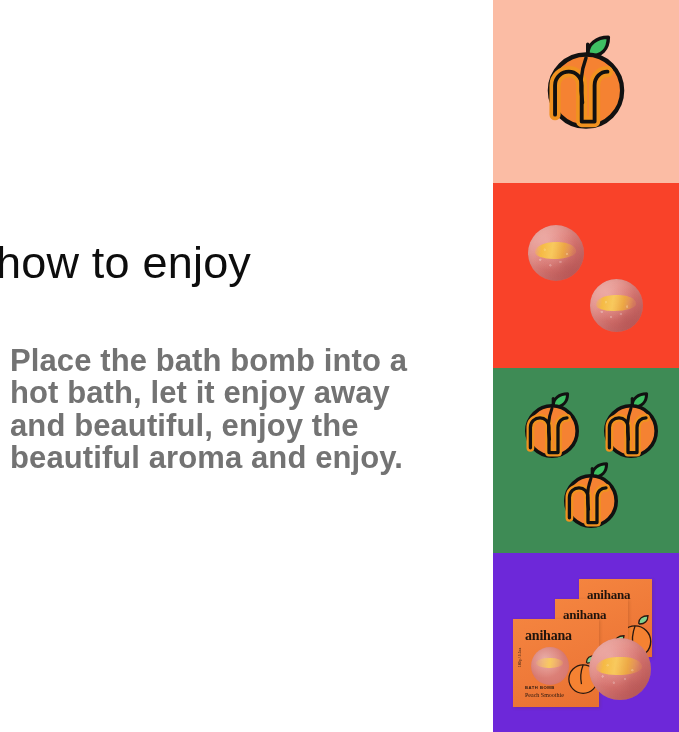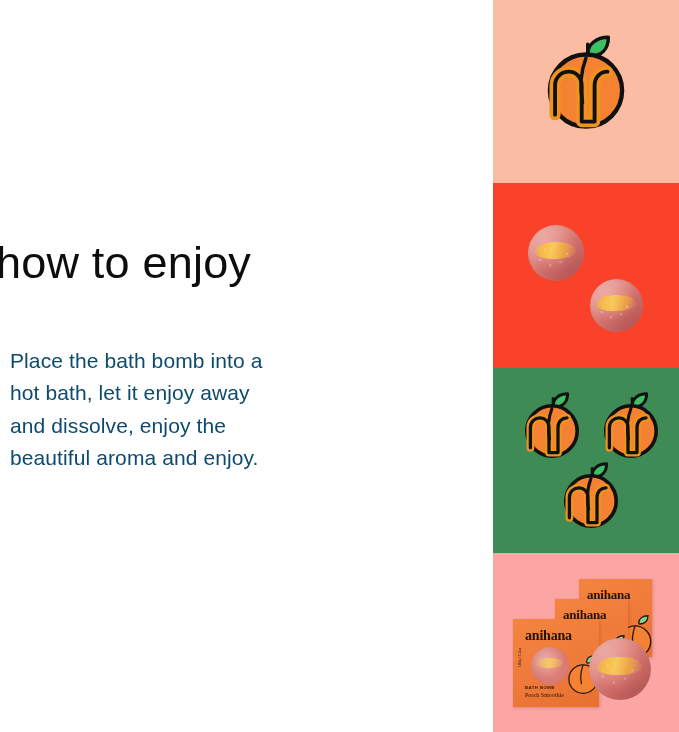--- a/index.html
+++ b/index.html
@@ -34,25 +34,25 @@
     font-weight: 400;
     letter-spacing: 0.2px;
     color: #0d0d0d;
     white-space: nowrap;
   }
   .body-copy {
     position: absolute;
     left: 10px;
     top: 345px;
     width: 420px;
-    font-size: 21px;
+    font-size: 31px;
     line-height: 32.4px;
-    font-weight: 400;
+    font-weight: 700;
     letter-spacing: 0.1px;
-    color: #0c4a6e;
+    color: #737373;
   }
   .body-copy .ln { display: block; white-space: nowrap; }
 
   
   .image-strip {
     position: absolute;
     left: 493px;
     top: 0;
     width: 186px;
     height: 732px;
@@ -168,21 +168,21 @@
 </head>
 <body>
 
 <div class="text-panel">
 
   <div class="heading">how to enjoy</div>
 
   <div class="body-copy">
     <span class="ln">Place the bath bomb into a</span>
     <span class="ln">hot bath, let it enjoy away</span>
-    <span class="ln">and dissolve, enjoy the</span>
+    <span class="ln">and beautiful, enjoy the</span>
     <span class="ln">beautiful aroma and enjoy.</span>
   </div>
 
 </div>
 
 <div class="image-strip">
 
   <div class="panel p1" id="panel-1" style="background: rgb(251, 188, 164);">
     <div class="peach" style="left:50px; top:32px; width:86px; height:100px;">
       <svg viewBox="0 0 100 116" xmlns="http://www.w3.org/2000/svg">
@@ -235,21 +235,21 @@
         <path d="M52 26 C52 14, 62 6, 76 6 C76 20, 68 28, 54 28 Z" fill="#3FBF63" stroke="#111111" stroke-width="5" stroke-linejoin="round"></path>
         <path d="M52 28 L52 14" stroke="#111111" stroke-width="5" stroke-linecap="round"></path>
         <circle cx="50" cy="68" r="42" fill="#F58232" stroke="#111111" stroke-width="6"></circle>
         <path d="M14 96 L14 62 C14 52, 22 46, 30 46 C38 46, 45 52, 45 62 L45 104 L60 104 L60 62 C60 52, 67 46, 75 46" fill="none" stroke="#F0921F" stroke-width="13" stroke-linecap="round" stroke-linejoin="round"></path>
         <path d="M14 96 L14 62 C14 52, 22 46, 30 46 C38 46, 45 52, 45 62 L45 104 L60 104 L60 62 C60 52, 67 46, 75 46" fill="none" stroke="#111111" stroke-width="5.5" stroke-linecap="round" stroke-linejoin="round"></path>
         <path d="M50 30 C44 46, 42 62, 46 82" fill="none" stroke="#111111" stroke-width="5" stroke-linecap="round"></path>
       </svg>
     </div>
   </div>
 
-  <div class="panel p4" id="panel-4" style="background: #fca5a5;">
+  <div class="panel p4" id="panel-4" style="background: #6d28d9;">
 
     <div class="box" style="left:86px; top:26px; width:73px; height:78px;">
       <div class="brand" style="left:8px; top:8px; font-size:13px;">anihana</div>
       <div class="boxpeach" style="left:34px; top:34px; width:46px; height:46px;">
         <svg viewBox="0 0 100 100" xmlns="http://www.w3.org/2000/svg">
           <path d="M56 22 C56 12, 64 6, 76 6 C76 18, 68 24, 58 24 Z" fill="#7FD18F" stroke="#2a1810" stroke-width="3"></path>
           <circle cx="48" cy="62" r="34" fill="#F58232" stroke="#2a1810" stroke-width="3"></circle>
           <path d="M48 28 C42 44, 40 56, 44 74" fill="none" stroke="#2a1810" stroke-width="3"></path>
         </svg>
       </div>

